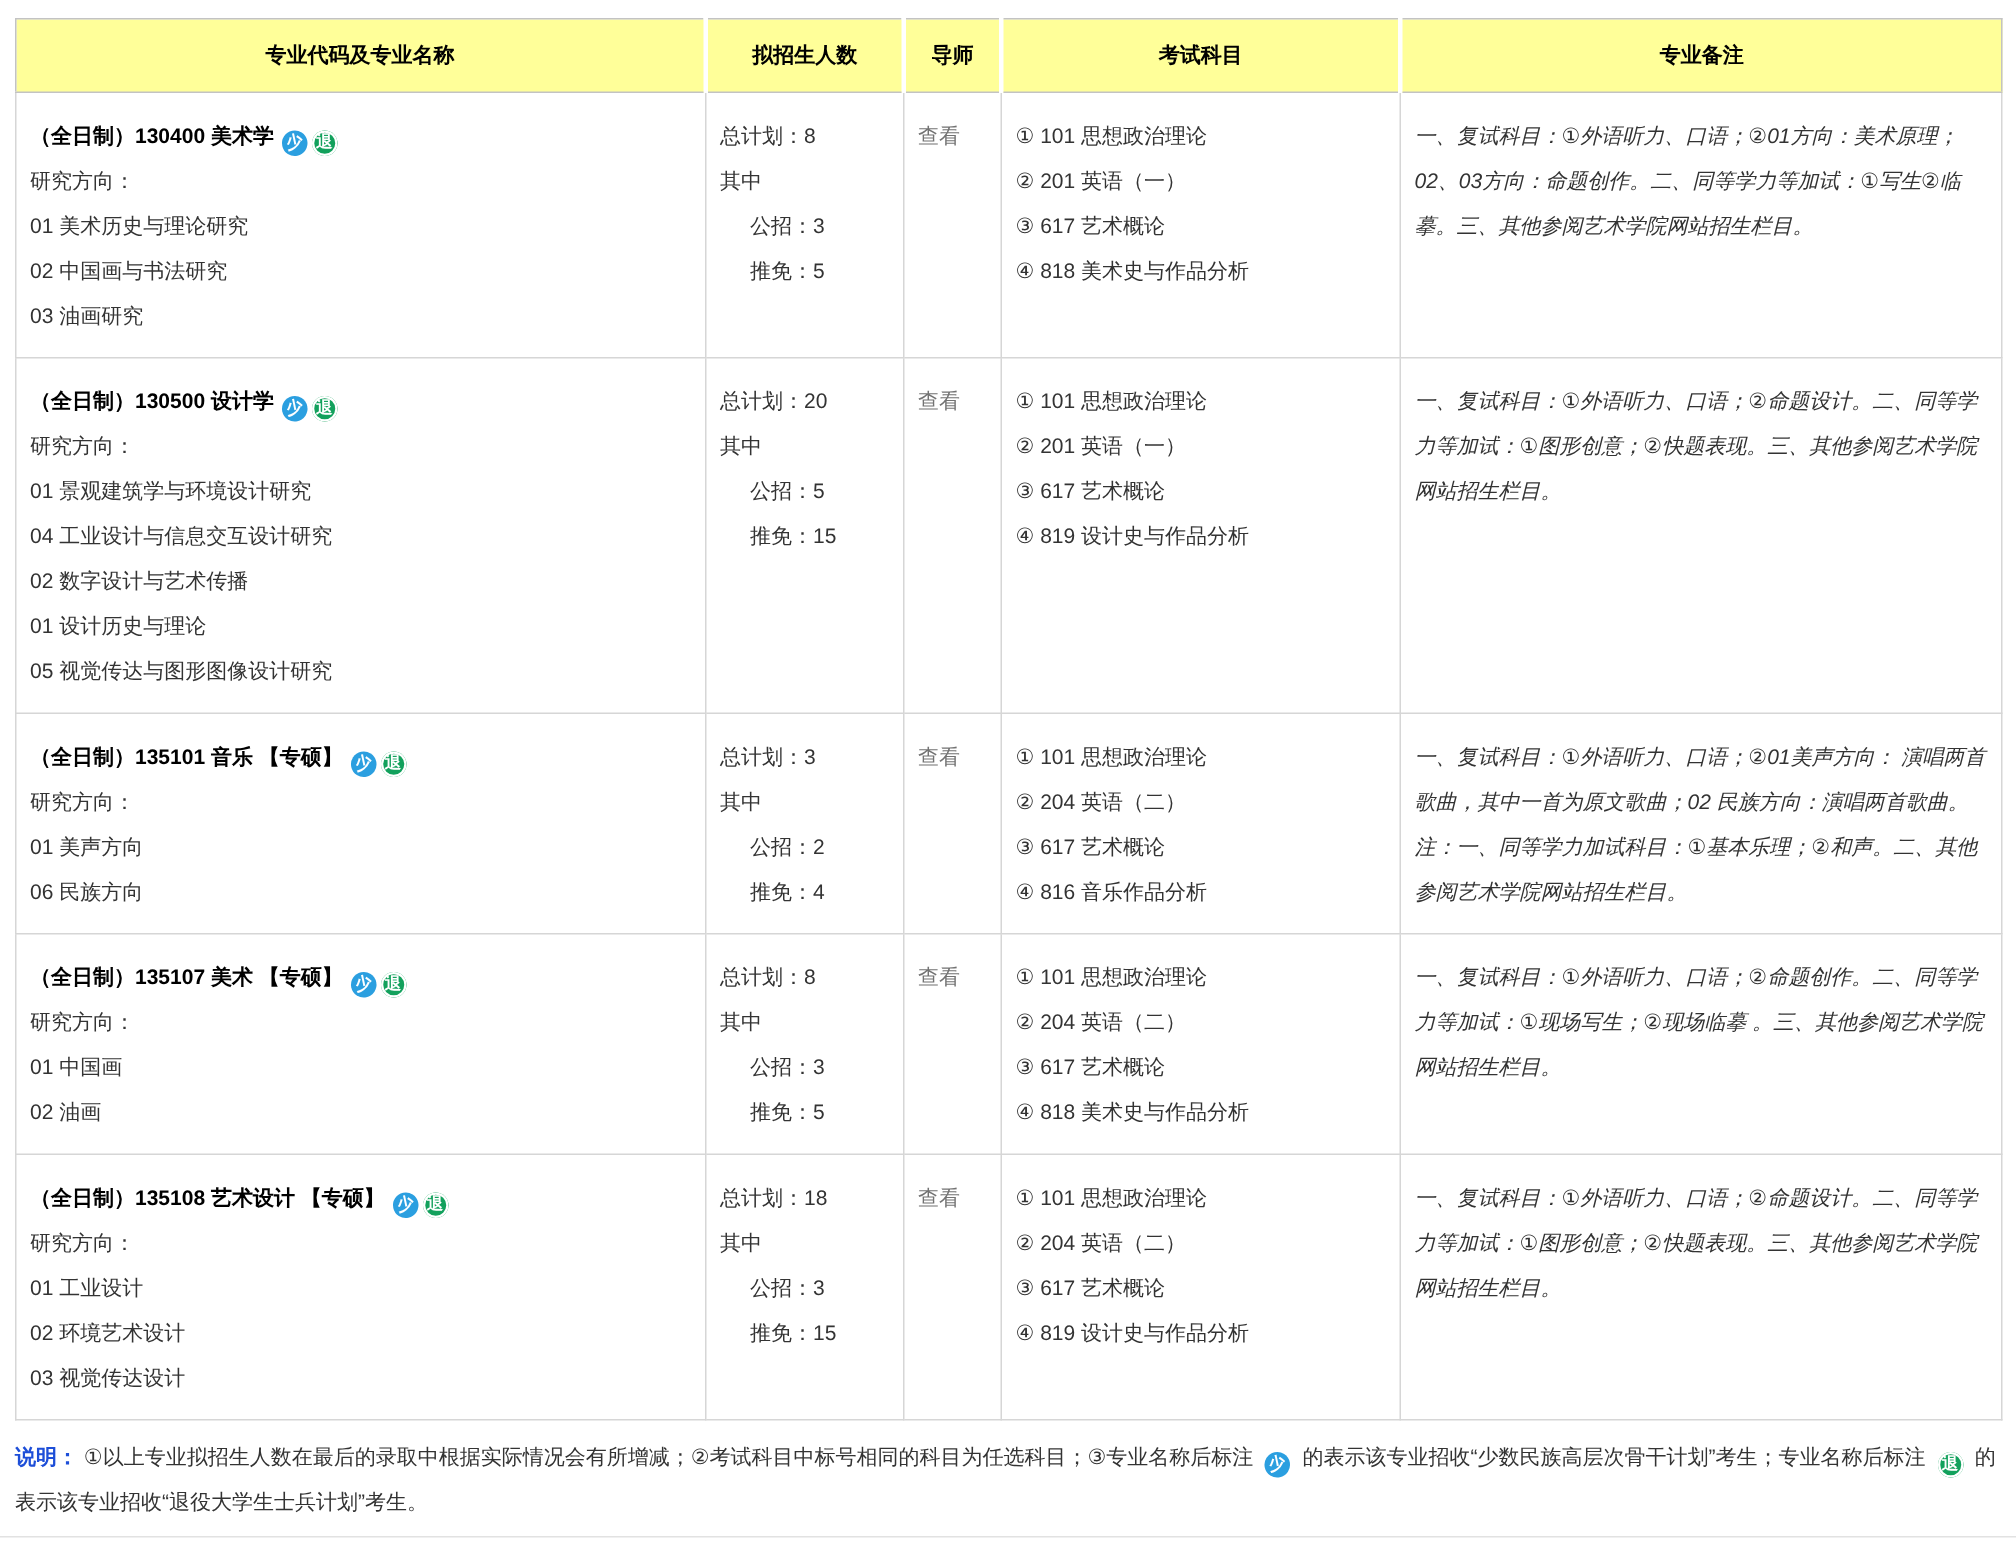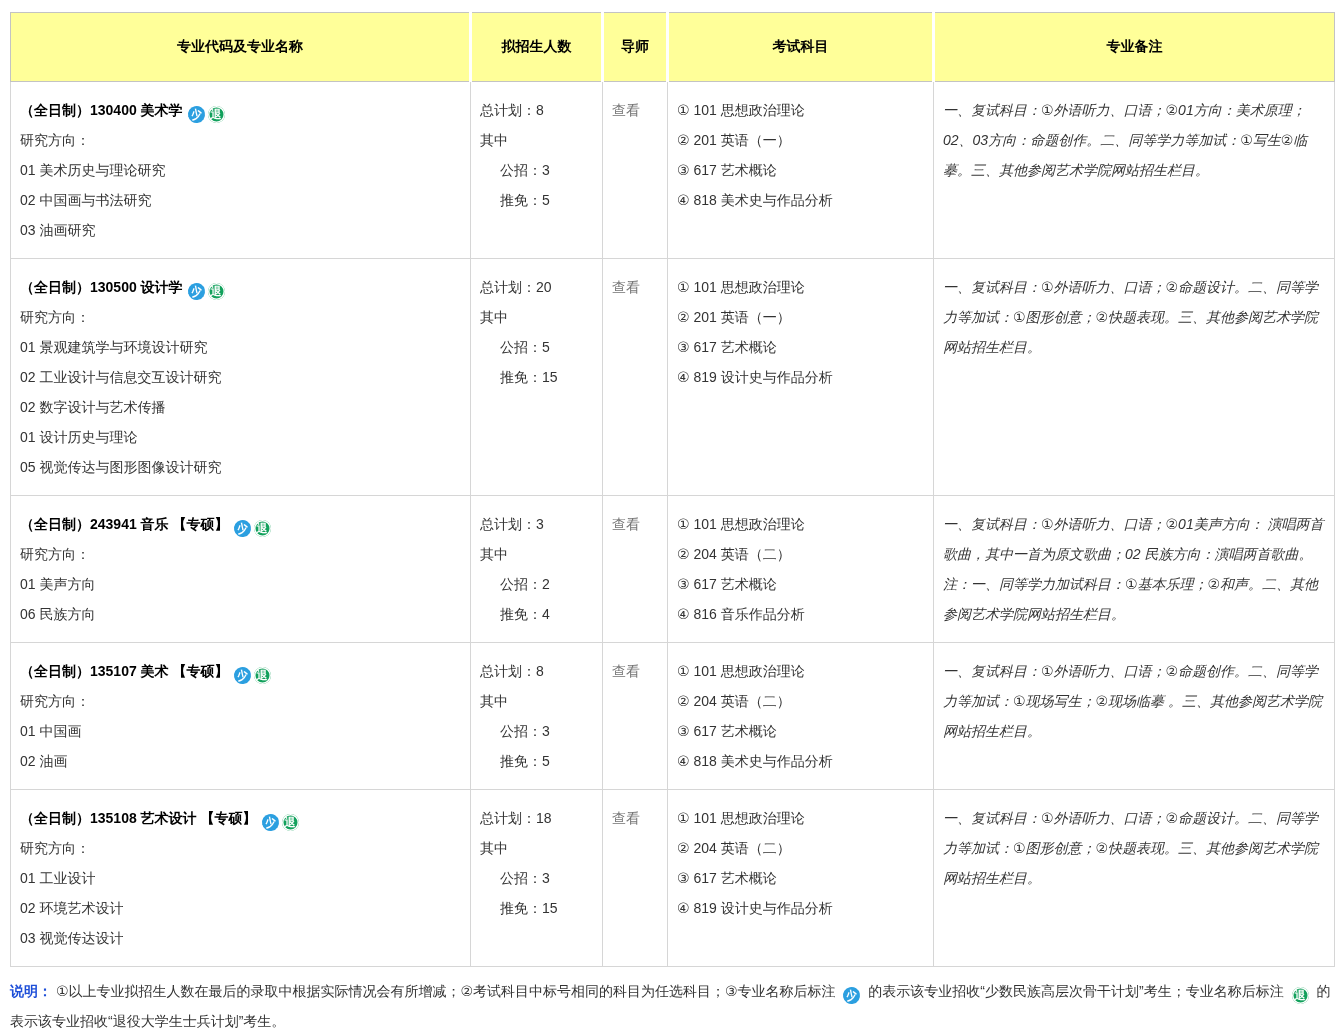--- a/index.html
+++ b/index.html
@@ -17,21 +17,21 @@
     width: 1324px;
     table-layout: fixed;
     border: 1px solid #c3c3c3;
   }
   table.adm thead th {
     background: #ffff99;
     color: #000000;
     font-weight: bold;
     font-size: 14px;
     text-align: center;
-    padding: 25px 4px;
+    padding: 15px 4px;
     border-left: 3px solid #ffffff;
     border-bottom: 1px solid #c3c3c3;
   }
   table.adm thead th:first-child { border-left: none; }
   table.adm td {
     border: 1px solid #d6d6d6;
     vertical-align: top;
     padding: 13px 9px;
   }
   p.line { margin: 0; line-height: 30px; white-space: normal; }
@@ -120,21 +120,21 @@
           </td>
           <td class="remark-cell">
             <p class="line">一、复试科目：①外语听力、口语；②01方向：美术原理；02、03方向：命题创作。二、同等学力等加试：①写生②临摹。三、其他参阅艺术学院网站招生栏目。</p>
           </td>
         </tr>
         <tr>
           <td>
             <p class="line title-line"><span>（全日制）130500 设计学</span><span class="badge badge-minority">少</span><span class="badge badge-veteran">退</span></p>
             <p class="line">研究方向：</p>
             <p class="line">01 景观建筑学与环境设计研究</p>
-            <p class="line">02 工业设计与信息交互设计研究</p>
+            <p class="line">04 工业设计与信息交互设计研究</p>
             <p class="line">02 数字设计与艺术传播</p>
             <p class="line">01 设计历史与理论</p>
             <p class="line">05 视觉传达与图形图像设计研究</p>
           </td>
           <td>
             <p class="line">总计划：20</p>
             <p class="line">其中</p>
             <p class="line indent">公招：5</p>
             <p class="line indent">推免：15</p>
           </td>
@@ -146,21 +146,21 @@
             <p class="line">② 201 英语（一）</p>
             <p class="line">③ 617 艺术概论</p>
             <p class="line">④ 819 设计史与作品分析</p>
           </td>
           <td class="remark-cell">
             <p class="line">一、复试科目：①外语听力、口语；②命题设计。二、同等学力等加试：①图形创意；②快题表现。三、其他参阅艺术学院网站招生栏目。</p>
           </td>
         </tr>
         <tr>
           <td>
-            <p class="line title-line"><span>（全日制）243941 音乐 【专硕】</span><span class="badge badge-minority">少</span><span class="badge badge-veteran">退</span></p>
+            <p class="line title-line"><span>（全日制）135101 音乐 【专硕】</span><span class="badge badge-minority">少</span><span class="badge badge-veteran">退</span></p>
             <p class="line">研究方向：</p>
             <p class="line">01 美声方向</p>
             <p class="line">06 民族方向</p>
           </td>
           <td>
             <p class="line">总计划：3</p>
             <p class="line">其中</p>
             <p class="line indent">公招：2</p>
             <p class="line indent">推免：4</p>
           </td>

